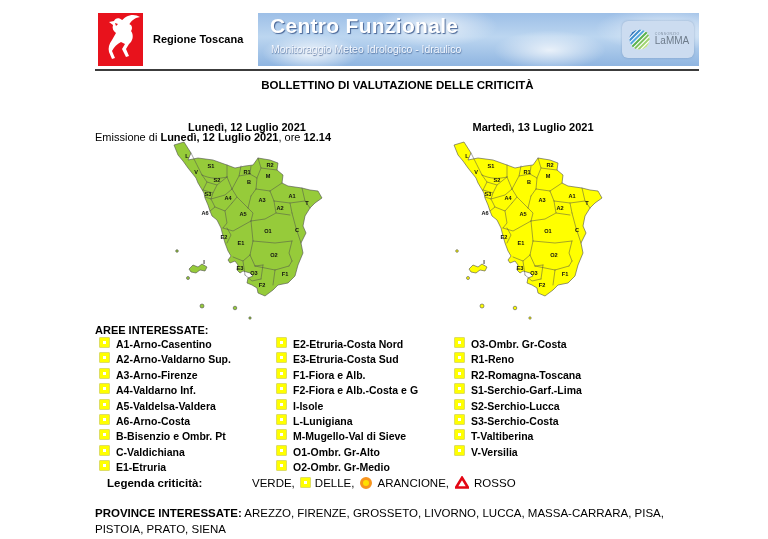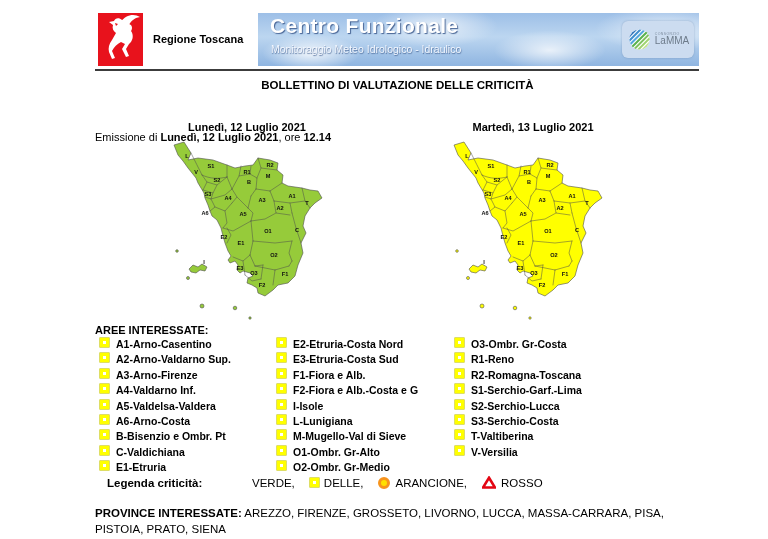--- a/index.html
+++ b/index.html
@@ -50,21 +50,21 @@
   .areas-heading{position:absolute;left:95px;top:324px;font-weight:bold;font-size:11px;}
   .area-col{position:absolute;top:338px;}
   .area-col.c1{left:100px;} .area-col.c2{left:277px;} .area-col.c3{left:455px;}
   .area-item{display:flex;gap:7px;height:15.4px;font-weight:bold;font-size:10.5px;white-space:nowrap;}
   .sq-icon{width:9px;height:9px;border:3px solid #ffff00;background:#fff;box-sizing:border-box;flex:none;
       box-shadow:0 0 0 .6px #c9c900;}
 
   
   .legend-row{position:absolute;left:95px;top:476px;display:flex;align-items:center;font-size:11.5px;padding-left:12px;}
   .legend-label{font-weight:bold;width:145px;flex:none;}
-  .legend-items{display:flex;align-items:center;gap:15px;}
+  .legend-items{display:flex;align-items:center;gap:6px;}
   .legend-item{display:flex;align-items:center;gap:5px;}
   .circle-icon{width:12px;height:12px;border-radius:50%;border:3.5px solid #f7941d;background:#ffe000;
       box-sizing:border-box;flex:none;}
   .tri-icon{width:14px;height:13px;flex:none;}
 
   
   .provinces{position:absolute;left:95px;top:505px;width:612px;font-size:11.5px;line-height:16px;}
 </style>
 </head>
 <body>

